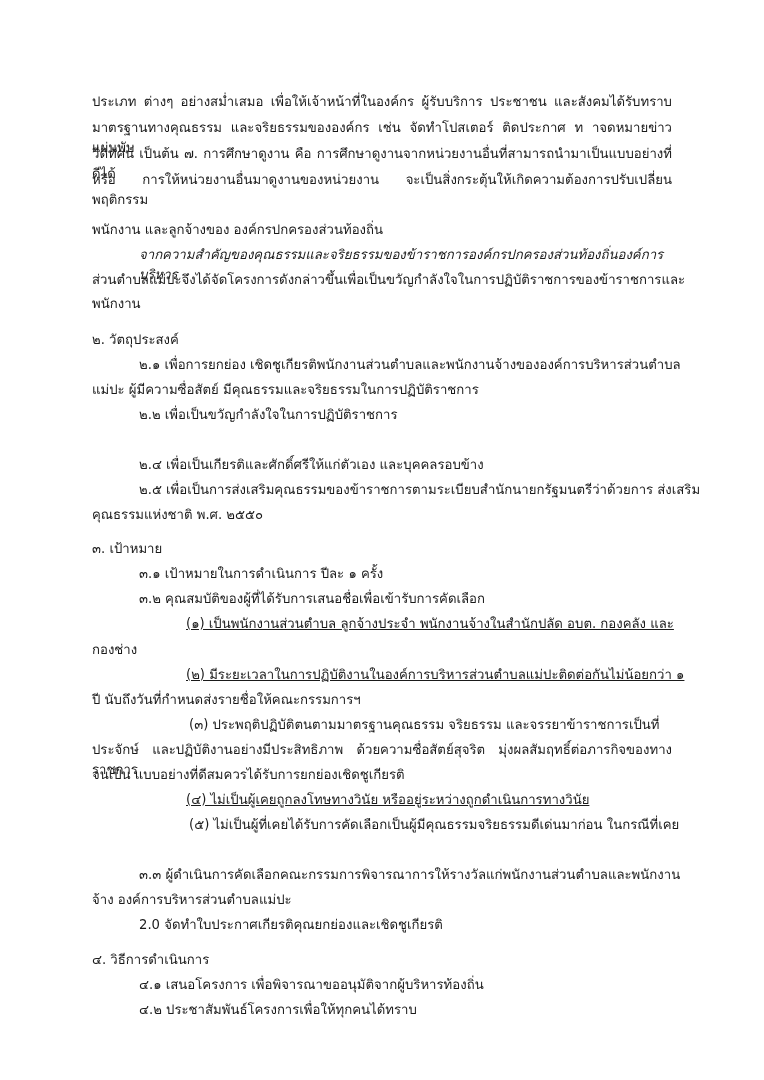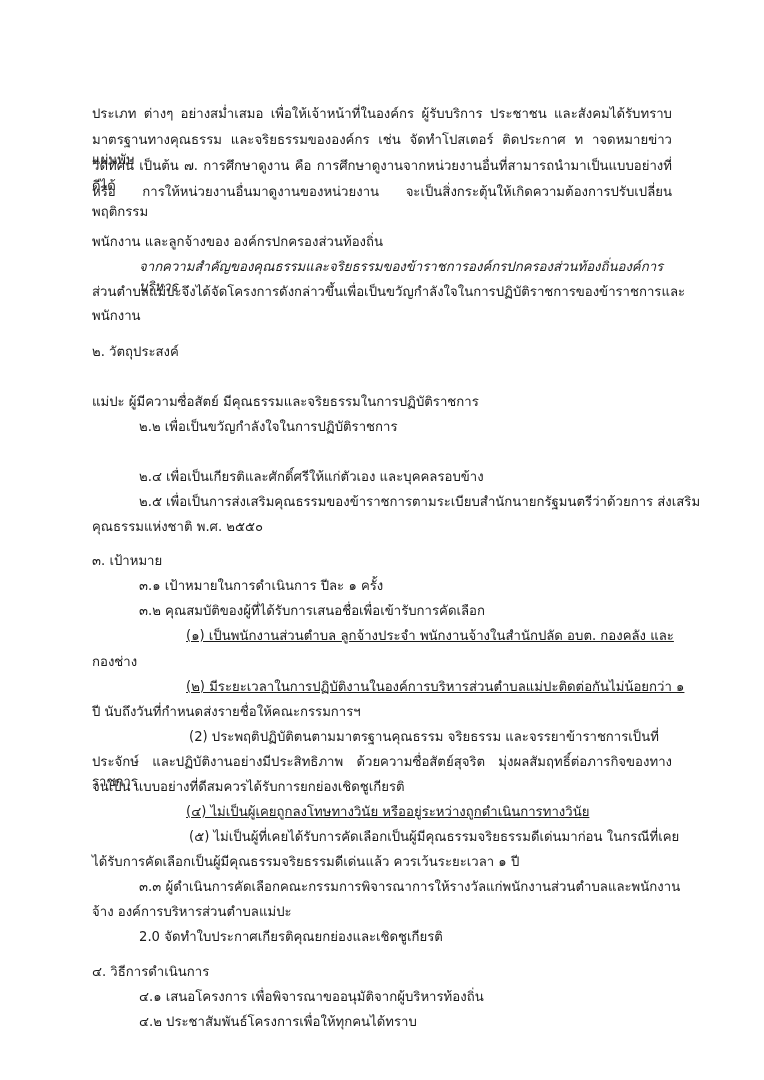--- a/index.html
+++ b/index.html
@@ -1,18 +1,18 @@
 <!DOCTYPE html>
 <html><head>
   <meta charset="utf-8">
   <style>
     html, body { margin: 0; padding: 0; background: #ffffff; }
     body { width: 764px; height: 1080px; position: relative; overflow: hidden;
            font-family: "DejaVu Sans", "Liberation Sans", sans-serif; color: #1a1a1a; }
-    .page { position: absolute; left: 0; top: 12px; width: 764px; height: 924px; background: #fff; border-radius: 7px; }
+    .page { position: absolute; left: 0; top: 0; width: 764px; height: 924px; background: #fff; border-radius: 7px; }
     .ln { position: absolute; left: 92px; white-space: nowrap; font-size: 13.2px; line-height: 20px; text-align: center; }
     .ln.i1 { left: 139px; }
     .ln.i2b { left: 189px; }
     .ln.i3 { left: 186px; text-decoration: underline; }
     .just { width: 580px; text-align: justify; text-align-last: justify; white-space: normal; }
   </style>
 </head>
 <body>
 
 <div class="page">
@@ -21,39 +21,39 @@
   <div class="ln just" style="top:118px">มาตรฐานทางคุณธรรม และจริยธรรมขององค์กร เช่น จัดทำโปสเตอร์ ติดประกาศ ท าจดหมายข่าว แผ่นพับ</div>
   <div class="ln just" style="top:144px">วีดิทัศน์ เป็นต้น ๗. การศึกษาดูงาน คือ การศึกษาดูงานจากหน่วยงานอื่นที่สามารถนำมาเป็นแบบอย่างที่ดีได้</div>
   <div class="ln just" style="top:170px">หรือ การให้หน่วยงานอื่นมาดูงานของหน่วยงาน จะเป็นสิ่งกระตุ้นให้เกิดความต้องการปรับเปลี่ยนพฤติกรรม</div>
   <div class="ln" style="top:220px">พนักงาน และลูกจ้างของ องค์กรปกครองส่วนท้องถิ่น</div>
 
   <div class="ln i1" style="top:245px; width:533px; text-align:justify; text-align-last:justify; white-space:normal;font-style:italic;">จากความสำคัญของคุณธรรมและจริยธรรมของข้าราชการองค์กรปกครองส่วนท้องถิ่นองค์การบริหาร</div>
   <div class="ln" style="top:270px">ส่วนตำบลแม่ปะจึงได้จัดโครงการดังกล่าวขึ้นเพื่อเป็นขวัญกำลังใจในการปฏิบัติราชการของข้าราชการและ</div>
   <div class="ln" style="top:294px">พนักงาน</div>
 
   <div class="ln" style="top:330px">๒. วัตถุประสงค์</div>
+  <div class="ln i1" style="top:355px">๒.๑ เพื่อการยกย่อง เชิดชูเกียรติพนักงานส่วนตำบลและพนักงานจ้างขององค์การบริหารส่วนตำบล</div>
   <div class="ln" style="top:380px">แม่ปะ ผู้มีความซื่อสัตย์ มีคุณธรรมและจริยธรรมในการปฏิบัติราชการ</div>
   <div class="ln i1" style="top:405px">๒.๒ เพื่อเป็นขวัญกำลังใจในการปฏิบัติราชการ</div>
   <div class="ln i1" style="top:455px">๒.๔ เพื่อเป็นเกียรติและศักดิ์ศรีให้แก่ตัวเอง และบุคคลรอบข้าง</div>
   <div class="ln i1" style="top:480px">๒.๕ เพื่อเป็นการส่งเสริมคุณธรรมของข้าราชการตามระเบียบสำนักนายกรัฐมนตรีว่าด้วยการ ส่งเสริม</div>
   <div class="ln" style="top:505px">คุณธรรมแห่งชาติ พ.ศ. ๒๕๕๐</div>
 
   <div class="ln" style="top:539px">๓. เป้าหมาย</div>
   <div class="ln i1" style="top:564px">๓.๑ เป้าหมายในการดำเนินการ ปีละ ๑ ครั้ง</div>
   <div class="ln i1" style="top:589px">๓.๒ คุณสมบัติของผู้ที่ได้รับการเสนอชื่อเพื่อเข้ารับการคัดเลือก</div>
   <div class="ln i3" style="top:614px">(๑) เป็นพนักงานส่วนตำบล ลูกจ้างประจำ พนักงานจ้างในสำนักปลัด อบต. กองคลัง และ</div>
   <div class="ln" style="top:640px">กองช่าง</div>
   <div class="ln i3" style="top:665px">(๒) มีระยะเวลาในการปฏิบัติงานในองค์การบริหารส่วนตำบลแม่ปะติดต่อกันไม่น้อยกว่า ๑</div>
   <div class="ln" style="top:690px">ปี นับถึงวันที่กำหนดส่งรายชื่อให้คณะกรรมการฯ</div>
-  <div class="ln i2b" style="top:715px">(2) ประพฤติปฏิบัติตนตามมาตรฐานคุณธรรม จริยธรรม และจรรยาข้าราชการเป็นที่</div>
+  <div class="ln i2b" style="top:715px">(๓) ประพฤติปฏิบัติตนตามมาตรฐานคุณธรรม จริยธรรม และจรรยาข้าราชการเป็นที่</div>
   <div class="ln just" style="top:740px">ประจักษ์ และปฏิบัติงานอย่างมีประสิทธิภาพ ด้วยความซื่อสัตย์สุจริต มุ่งผลสัมฤทธิ์ต่อภารกิจของทางราชการ</div>
   <div class="ln" style="top:765px">จนเป็น แบบอย่างที่ดีสมควรได้รับการยกย่องเชิดชูเกียรติ</div>
   <div class="ln i3" style="top:790px">(๔) ไม่เป็นผู้เคยถูกลงโทษทางวินัย หรืออยู่ระหว่างถูกดำเนินการทางวินัย</div>
   <div class="ln i2b" style="top:815px">(๕) ไม่เป็นผู้ที่เคยได้รับการคัดเลือกเป็นผู้มีคุณธรรมจริยธรรมดีเด่นมาก่อน ในกรณีที่เคย</div>
-  <div class="ln" style="top:840px">ได้รับการคัดเลือกเป็นผู้มีคุณธรรมจริยธรรมดีเด่นแล้ว ควรเว้นระยะเวลา ๑ ปี</div>
   <div class="ln i1" style="top:865px">๓.๓ ผู้ดำเนินการคัดเลือกคณะกรรมการพิจารณาการให้รางวัลแก่พนักงานส่วนตำบลและพนักงาน</div>
   <div class="ln" style="top:890px">จ้าง องค์การบริหารส่วนตำบลแม่ปะ</div>
   <div class="ln i1" style="top:915px">2.0 จัดทำใบประกาศเกียรติคุณยกย่องและเชิดชูเกียรติ</div>
 
   <div class="ln" style="top:950px">๔. วิธีการดำเนินการ</div>
   <div class="ln i1" style="top:975px">๔.๑ เสนอโครงการ เพื่อพิจารณาขออนุมัติจากผู้บริหารท้องถิ่น</div>
   <div class="ln i1" style="top:1000px">๔.๒ ประชาสัมพันธ์โครงการเพื่อให้ทุกคนได้ทราบ</div>
 
 </div>
 

